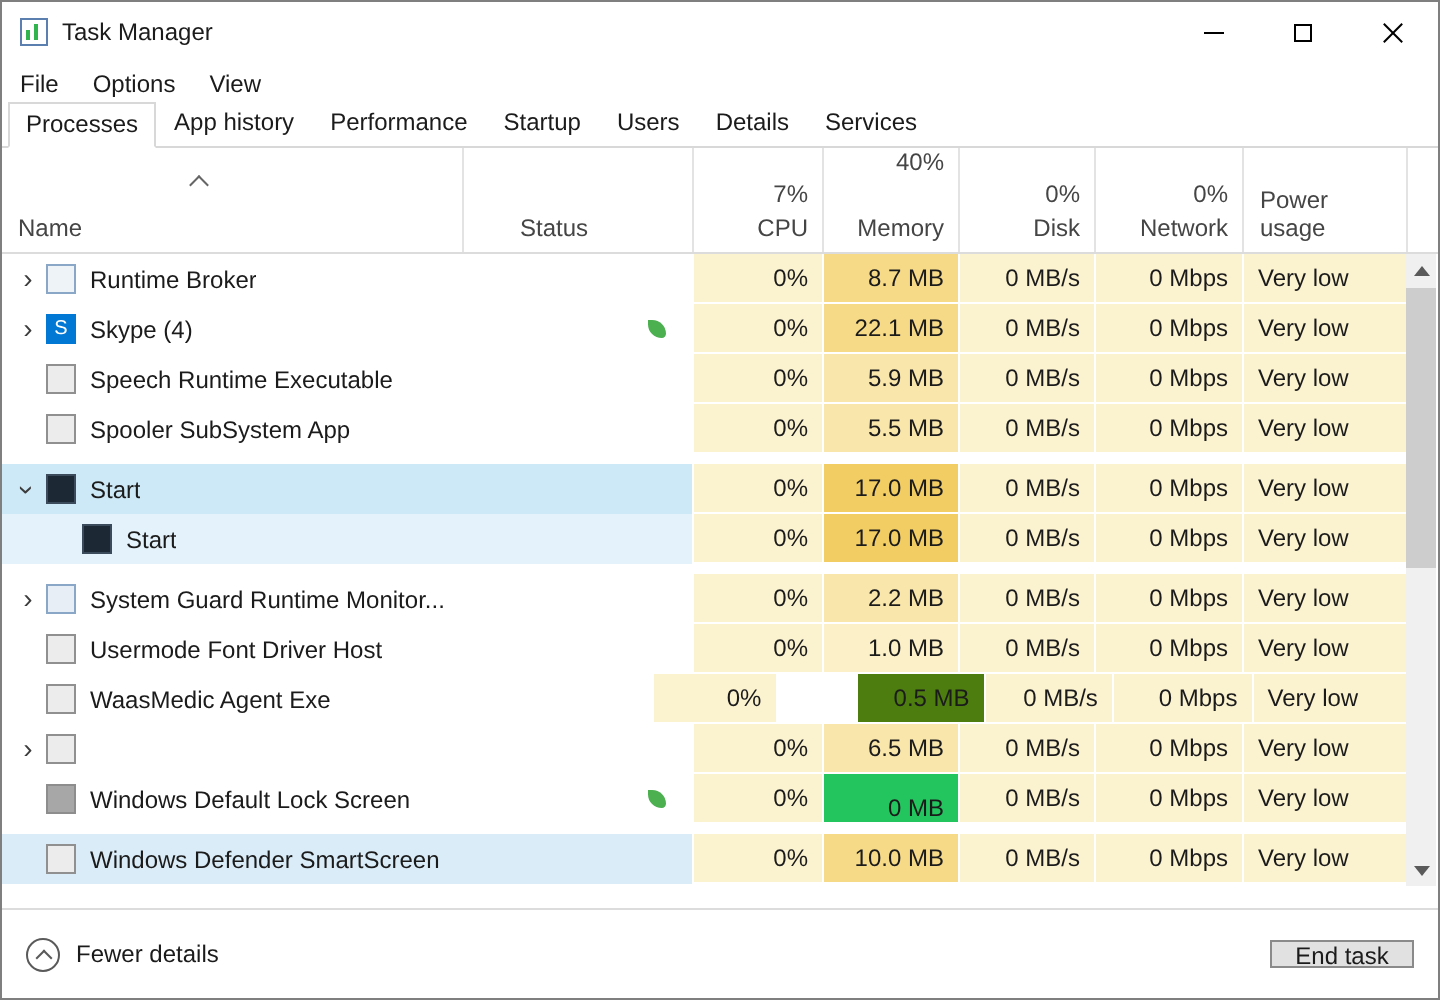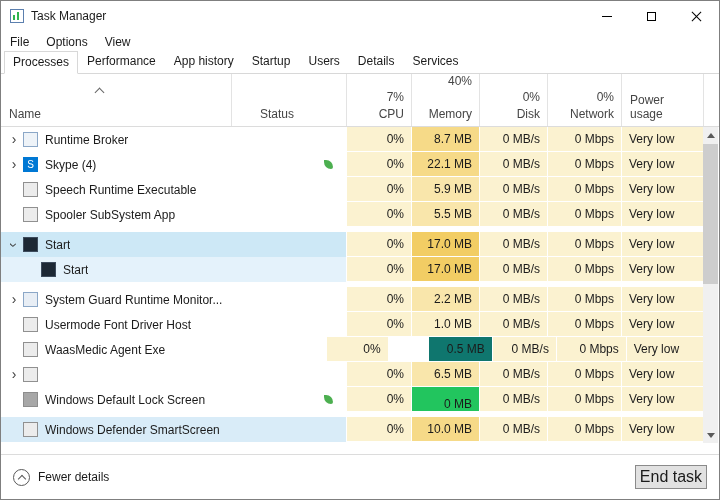--- a/index.html
+++ b/index.html
@@ -72,22 +72,22 @@
   .tri-down { width:0; height:0; border-left:4px solid transparent; border-right:4px solid transparent; border-top:5px solid #5a5a5a; }
   .scroll-thumb { position:absolute; top:17px; left:0; width:15px; height:140px; background:#cdcdcd; }
 
   
   .footer { margin-top:auto; height:45px; flex:0 0 45px; border-top:1px solid #dcdcdc;
     display:flex; align-items:center; padding:0 12px; }
   .details-toggle { display:flex; align-items:center; gap:8px; }
   .circle-chev { width:17px; height:17px; border:1px solid #5a5a5a; border-radius:50%; position:relative; }
   .circle-chev::after { content:''; position:absolute; left:5px; top:6px; width:5px; height:5px;
     border-left:1px solid #5a5a5a; border-top:1px solid #5a5a5a; transform:rotate(45deg); }
-  .end-task { margin-left:auto; width:72px; height:24px; background:#e1e1e1; border:1px solid #8a8a8a;
-    font-family:inherit; font-size:16px; color:#1b1b1b; }
+  .end-task { margin-left:auto; width:72px; height:14px; background:#e1e1e1; border:1px solid #8a8a8a;
+    font-family:inherit; font-size:12px; color:#1b1b1b; }
 </style>
 </head>
 <body style="--heat: #fbf2d0;">
 
 <div class="window">
 
   <div class="titlebar">
     <span class="tm-icon"></span>
     <span>Task Manager</span>
     <div class="caption">
@@ -104,22 +104,22 @@
   </div>
 
   <div class="menubar">
     <span>File</span>
     <span>Options</span>
     <span>View</span>
   </div>
 
   <div class="tabstrip">
     <span class="tab selected">Processes</span>
+    <span class="tab">App history</span>
     <span class="tab">Performance</span>
-    <span class="tab">App history</span>
     <span class="tab">Startup</span>
     <span class="tab">Users</span>
     <span class="tab">Details</span>
     <span class="tab">Services</span>
   </div>
 
   <div class="header">
     <div class="hcol name-col">
       <span class="sort-caret"></span>
       <span>Name</span>
@@ -357,21 +357,21 @@
       <span class="chevron"></span>
       <span class="proc-icon" style="background-color: rgb(236, 236, 236); border-color: rgb(144, 144, 144);"></span>
       <span class="proc-name">WaasMedic Agent Exe</span>
     </div>
     <div class="status-cell">
       
     </div>
     <div class="heat cpu">
             <span>0%</span>
           </div>
-    <div class="heat mem" style="background-color: #0f766e; margin-left: 40px;">
+    <div class="heat mem" style="background-color: #4d7c0f; margin-left: 40px;">
             <span>0.5 MB</span>
           </div>
     <div class="heat disk">
             <span>0 MB/s</span>
           </div>
     <div class="heat net">
             <span>0 Mbps</span>
           </div>
     <div class="heat power">
             <span>Very low</span>

